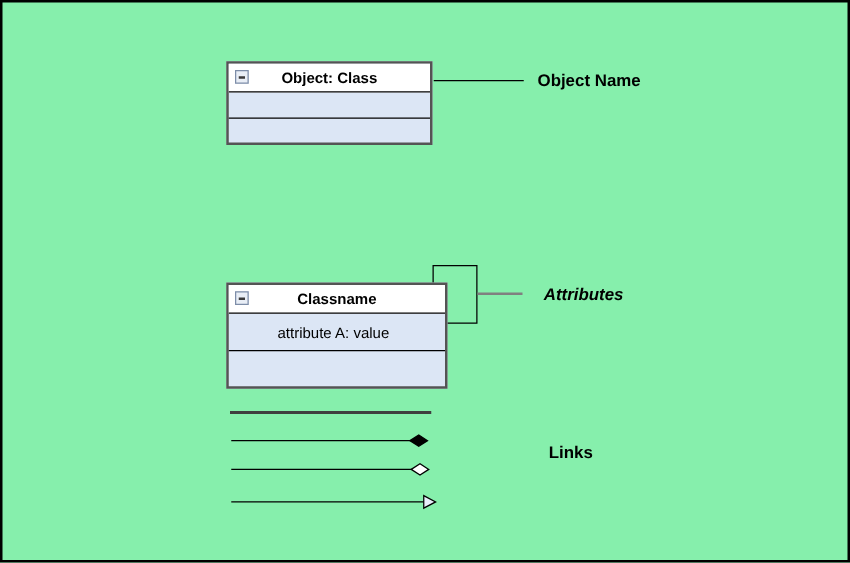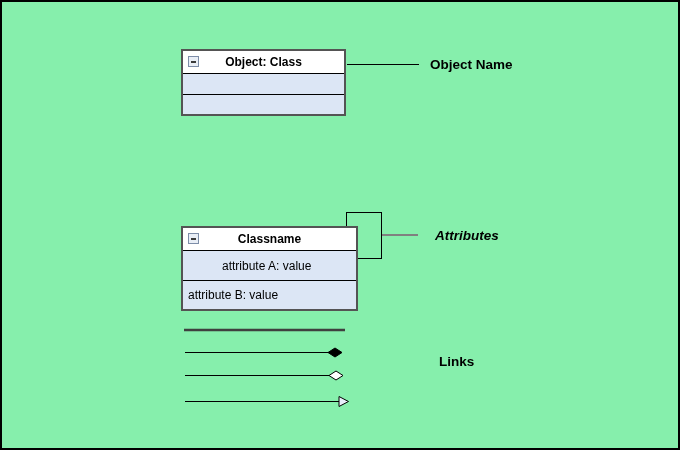--- a/index.html
+++ b/index.html
@@ -113,20 +113,19 @@
   </div>
 
   <div class="uml-box" style="left:179px; top:176px; width:177px; height:85px;margin-top:48px;">
     <div class="uml-header" style="height:23px;">
       <span class="collapse-btn">
           <span class="minus"></span>
         </span>
       <span>Classname</span>
     </div>
     <div class="uml-row" style="height:30px;padding-left:39px;">attribute A: value</div>
-    <div class="uml-row last" style="height:28px;">attribute B: value</div>
   </div>
 
   <div class="diagram-label" style="left:428px; top:55px;">Object Name</div>
   <div class="diagram-label" style="left:433px; top:226px;font-style:italic;">Attributes</div>
   <div class="diagram-label" style="left:437px; top:352px;">Links</div>
 
 </div>
 
 </body></html>

